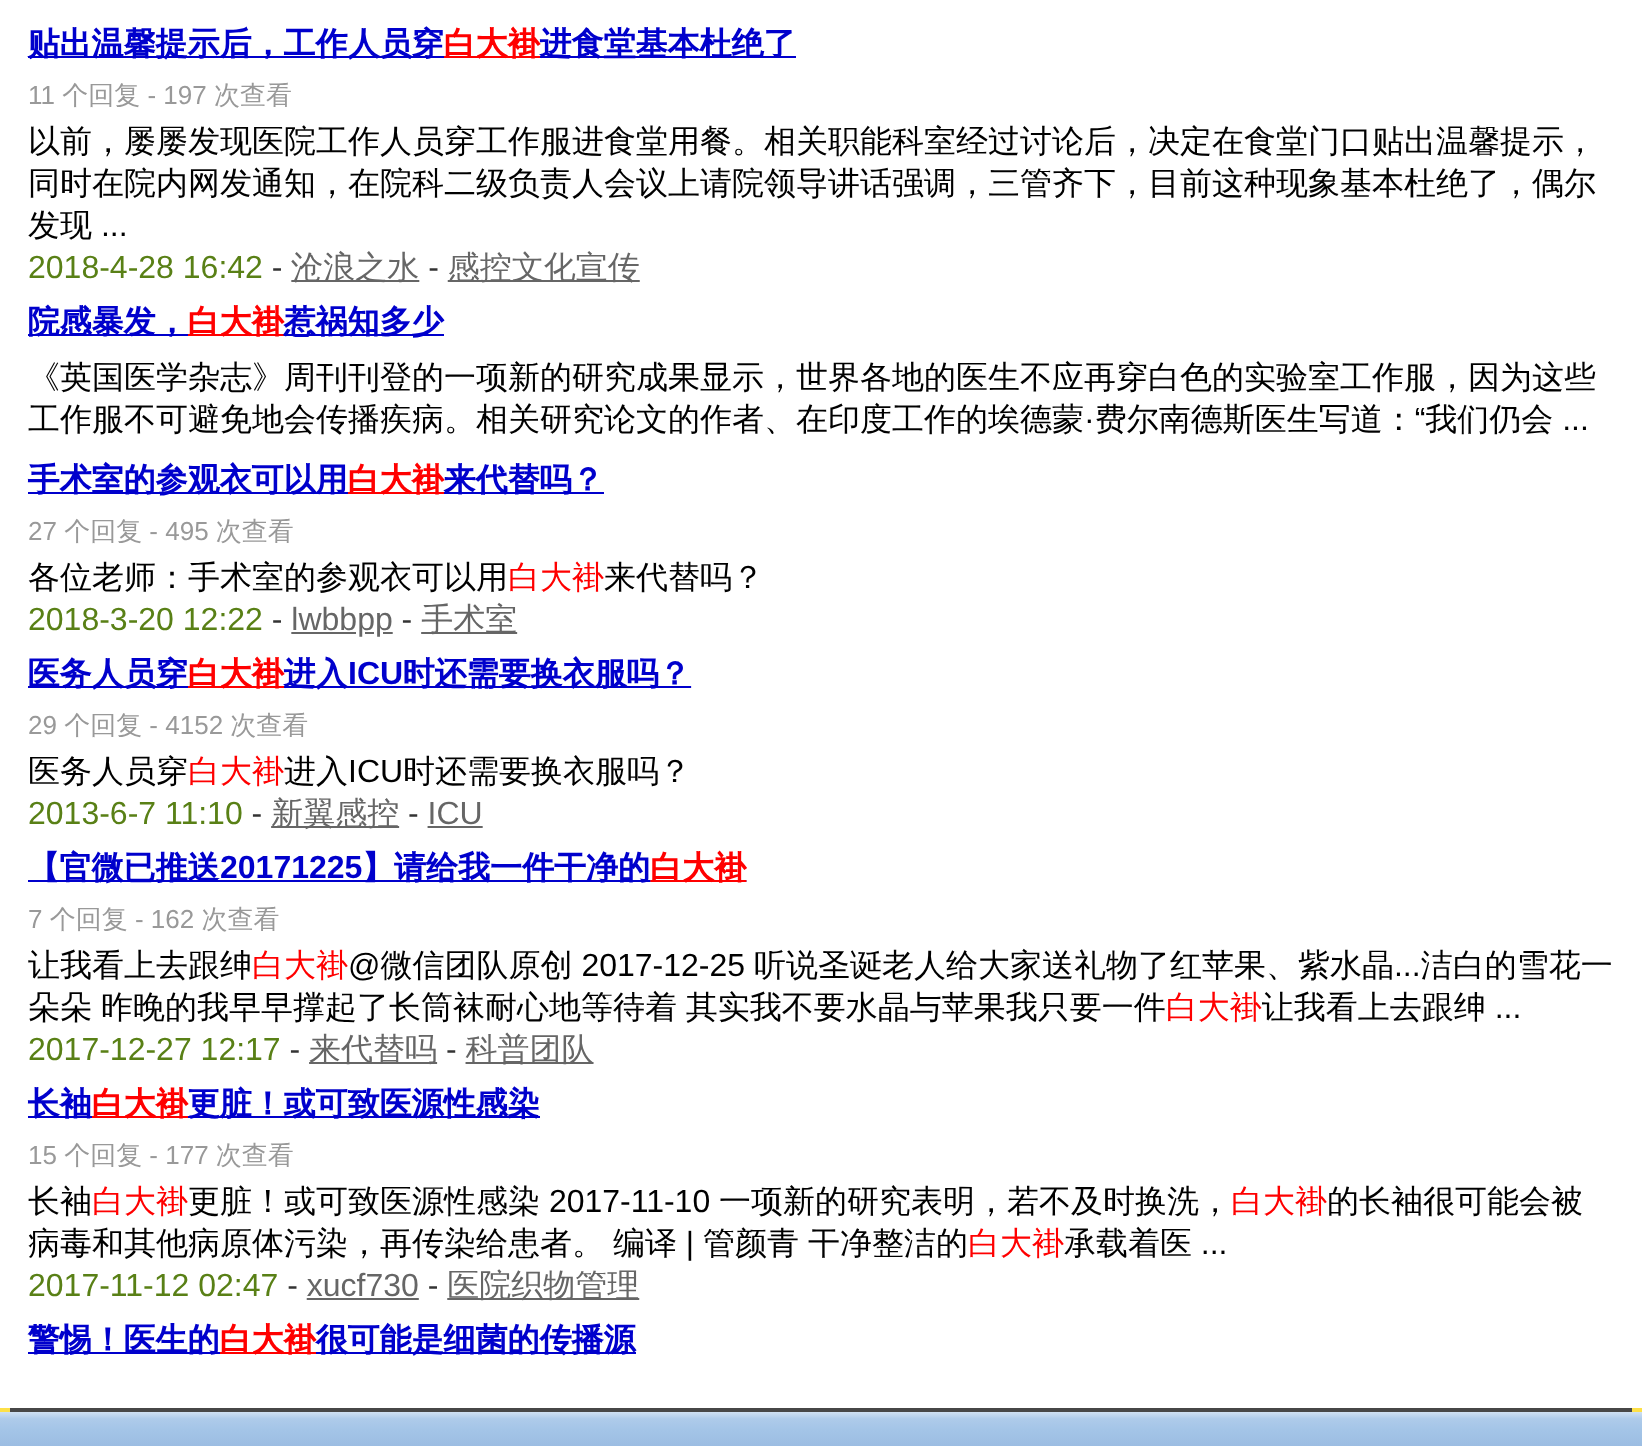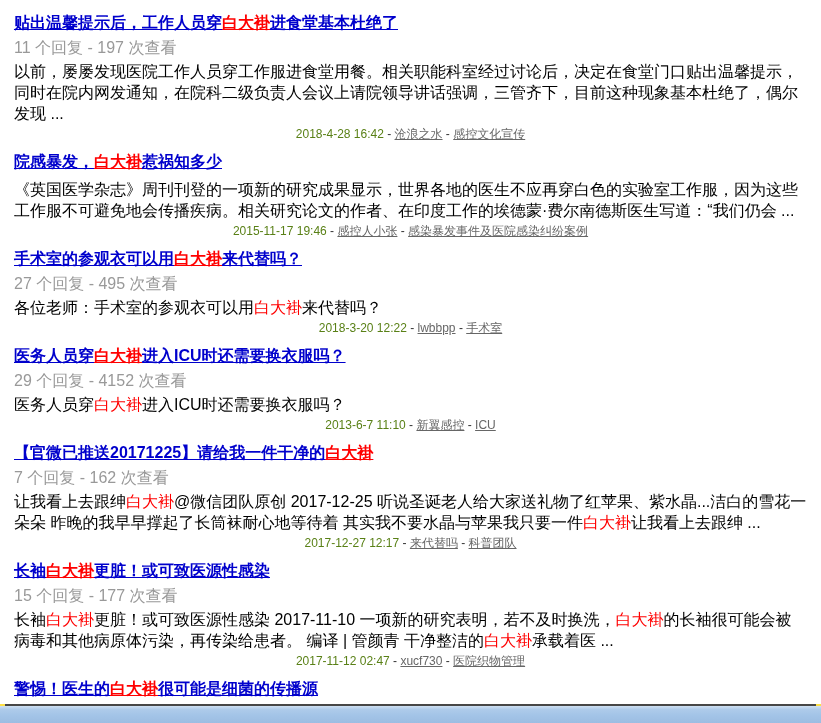--- a/index.html
+++ b/index.html
@@ -38,37 +38,36 @@
     color: #0000cc;
     text-decoration: underline;
     cursor: pointer;
   }
   .result h3 a .hl {
     color: #ff0000;
     text-decoration: underline;
   }
   .result .meta {
     margin: 0 0 6px 0;
-    font-size: 16px;
+    font-size: 13px;
     line-height: 15px;
     color: #999999;
   }
   .result .snippet {
     margin: 0 0 3px 0;
     font-size: 16px;
     line-height: 21px;
     color: #000000;
   }
   .result .snippet .hl { color: #ff0000; }
   .result .footer {
     margin: 0;
-    font-size: 12px;
+    font-size: 16px;
     line-height: 15px;
     color: #333333;
-    text-align: center;
   }
   .result .footer .date { color: #598016; }
   .result .footer a {
     color: #666666;
     text-decoration: underline;
     cursor: pointer;
   }
   .window-border-line {
     height: 2px;
     background: #474747;
@@ -89,21 +88,20 @@
   <li class="result">
     <h3><a class="title-link" href="#"><span>贴出温馨提示后，工作人员穿</span><span class="hl">白大褂</span><span>进食堂基本杜绝了</span></a></h3>
     <p class="meta">11 个回复 - 197 次查看</p>
     <p class="snippet"><span>以前，屡屡发现医院工作人员穿工作服进食堂用餐。相关职能科室经过讨论后，决定在食堂门口贴出温馨提示，同时在院内网发通知，在院科二级负责人会议上请院领导讲话强调，三管齐下，目前这种现象基本杜绝了，偶尔发现 ...</span></p>
     <p class="footer"><span class="date">2018-4-28 16:42</span><span class="sep1"> - </span><a href="#" class="author">沧浪之水</a><span class="sep2"> - </span><a href="#" class="forum">感控文化宣传</a></p>
   </li>
 
   <li class="result">
     <h3><a class="title-link" href="#"><span>院感暴发，</span><span class="hl">白大褂</span><span>惹祸知多少</span></a></h3>
     <p class="snippet"><span>《英国医学杂志》周刊刊登的一项新的研究成果显示，世界各地的医生不应再穿白色的实验室工作服，因为这些工作服不可避免地会传播疾病。相关研究论文的作者、在印度工作的埃德蒙·费尔南德斯医生写道：“我们仍会 ...</span></p>
-    <p class="footer"><span class="date">2015-11-17 19:46</span><span class="sep1"> - </span><a href="#" class="author">感控人小张</a><span class="sep2"> - </span><a href="#" class="forum">感染暴发事件及医院感染纠纷案例</a></p>
   </li>
 
   <li class="result">
     <h3><a class="title-link" href="#"><span>手术室的参观衣可以用</span><span class="hl">白大褂</span><span>来代替吗？</span></a></h3>
     <p class="meta">27 个回复 - 495 次查看</p>
     <p class="snippet"><span>各位老师：手术室的参观衣可以用</span><span class="hl">白大褂</span><span>来代替吗？</span></p>
     <p class="footer"><span class="date">2018-3-20 12:22</span><span class="sep1"> - </span><a href="#" class="author">lwbbpp</a><span class="sep2"> - </span><a href="#" class="forum">手术室</a></p>
   </li>
 
   <li class="result">

